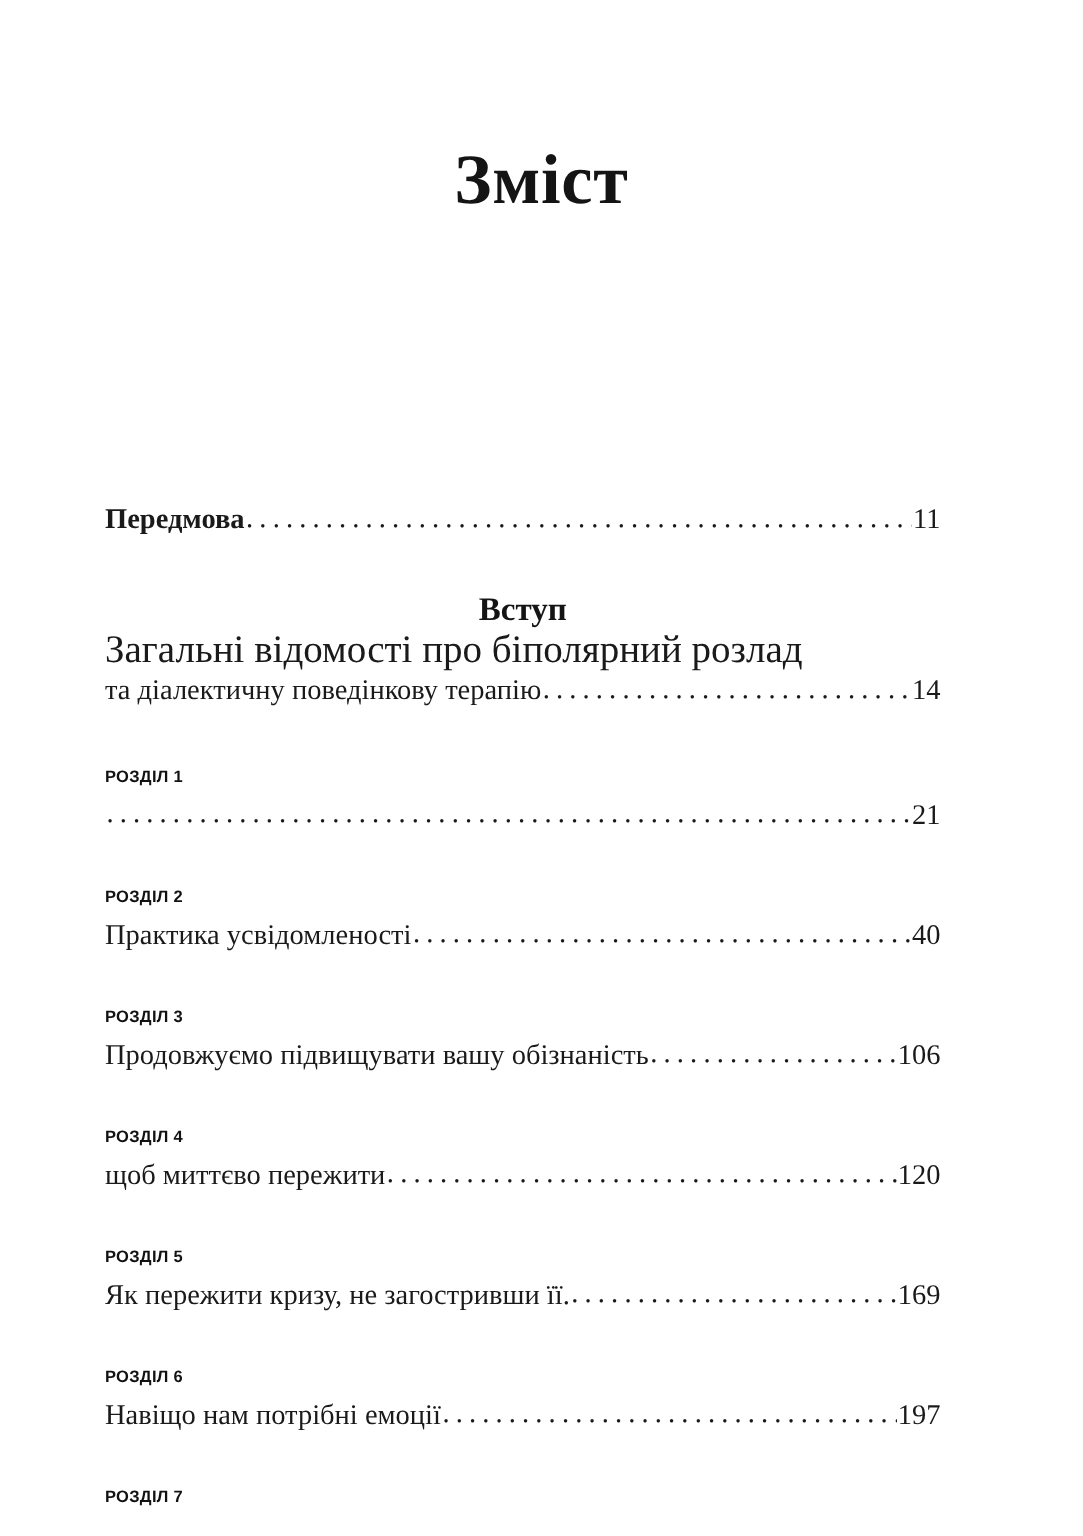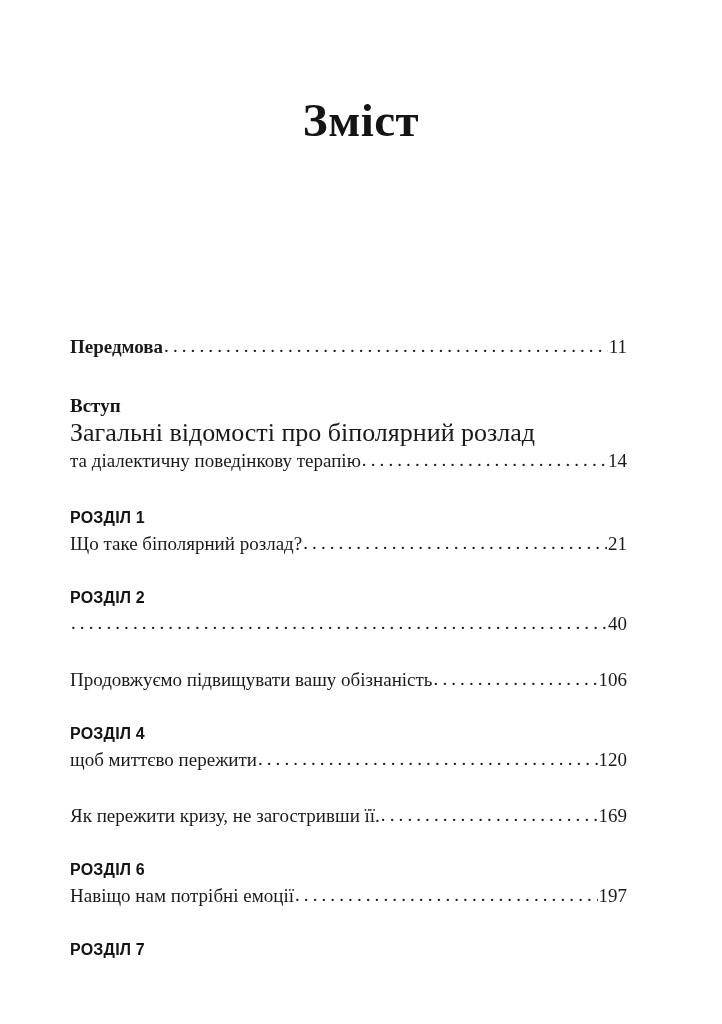--- a/index.html
+++ b/index.html
@@ -48,30 +48,31 @@
     margin-bottom: 22px;
   }
   .toc-entry:last-child {
     margin-bottom: 0;
   }
 
   
   .entry-head-serif {
     font-family: "Liberation Serif", "DejaVu Serif", serif;
     font-weight: 700;
-    font-size: 19px;
+    font-size: 22px;
     line-height: 27px;
     color: #141414;
+    text-align: center;
   }
 
   
   .entry-head-sans {
     font-family: "Liberation Sans", "DejaVu Sans", sans-serif;
     font-weight: 700;
-    font-size: 16px;
+    font-size: 11px;
     line-height: 24px;
     letter-spacing: 0.2px;
     color: #121212;
   }
 
   
   .leader-line {
     display: flex;
     align-items: baseline;
     width: 100%;
@@ -141,48 +142,50 @@
         <div class="plain-line">Загальні відомості про біполярний розлад</div>
         <div class="leader-line">
           <span class="label">та діалектичну поведінкову терапію</span>
           <span class="dots">........................................................................................................................</span>
           <span class="pageno">14</span>
         </div>
       </div>
       <div class="toc-entry gap-lg">
         <div class="entry-head-sans">РОЗДІЛ 1</div>
         <div class="leader-line">
-          <span class="label">Що таке біполярний розлад?</span>
           <span class="dots">........................................................................................................................</span>
           <span class="pageno">21</span>
         </div>
       </div>
       <div class="toc-entry gap-lg">
         <div class="entry-head-sans">РОЗДІЛ 2</div>
         <div class="leader-line">
+          <span class="label">Практика усвідомленості</span>
           <span class="dots">........................................................................................................................</span>
           <span class="pageno">40</span>
         </div>
       </div>
       <div class="toc-entry gap-lg">
+        <div class="entry-head-sans">РОЗДІЛ 3</div>
         <div class="leader-line">
           <span class="label">Продовжуємо підвищувати вашу обізнаність</span>
           <span class="dots">........................................................................................................................</span>
           <span class="pageno">106</span>
         </div>
       </div>
       <div class="toc-entry gap-lg">
         <div class="entry-head-sans">РОЗДІЛ 4</div>
         <div class="leader-line">
           <span class="label">щоб миттєво пережити</span>
           <span class="dots">........................................................................................................................</span>
           <span class="pageno">120</span>
         </div>
       </div>
       <div class="toc-entry gap-lg">
+        <div class="entry-head-sans">РОЗДІЛ 5</div>
         <div class="leader-line">
           <span class="label">Як пережити кризу, не загостривши її.</span>
           <span class="dots">........................................................................................................................</span>
           <span class="pageno">169</span>
         </div>
       </div>
       <div class="toc-entry gap-lg">
         <div class="entry-head-sans">РОЗДІЛ 6</div>
         <div class="leader-line">
           <span class="label">Навіщо нам потрібні емоції</span>

